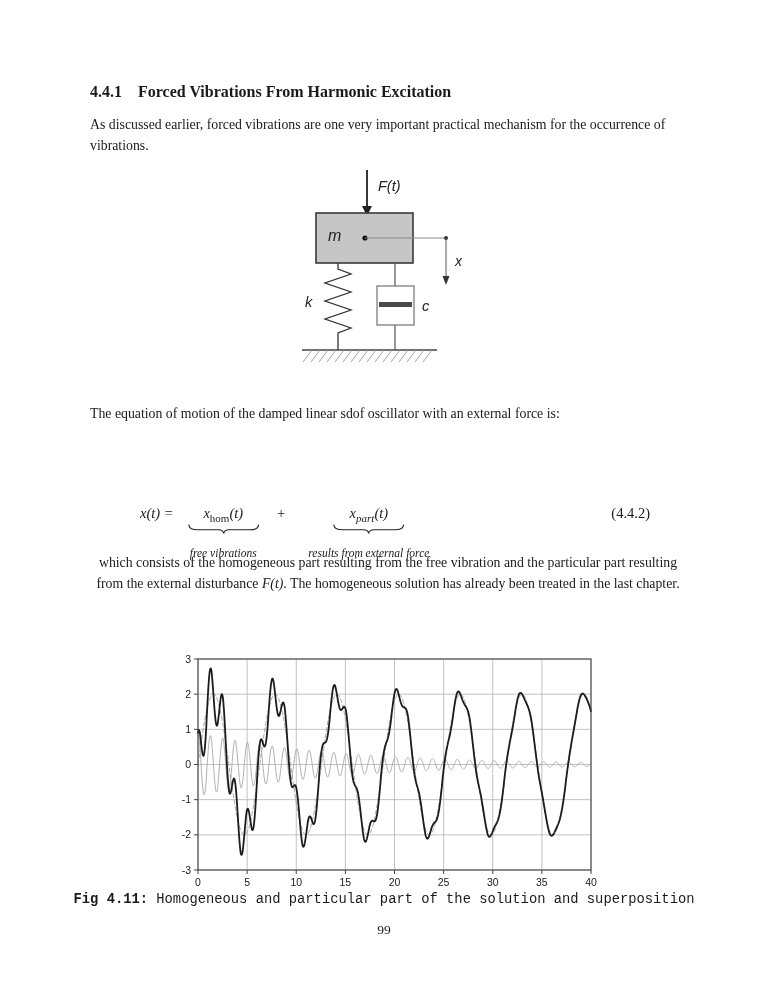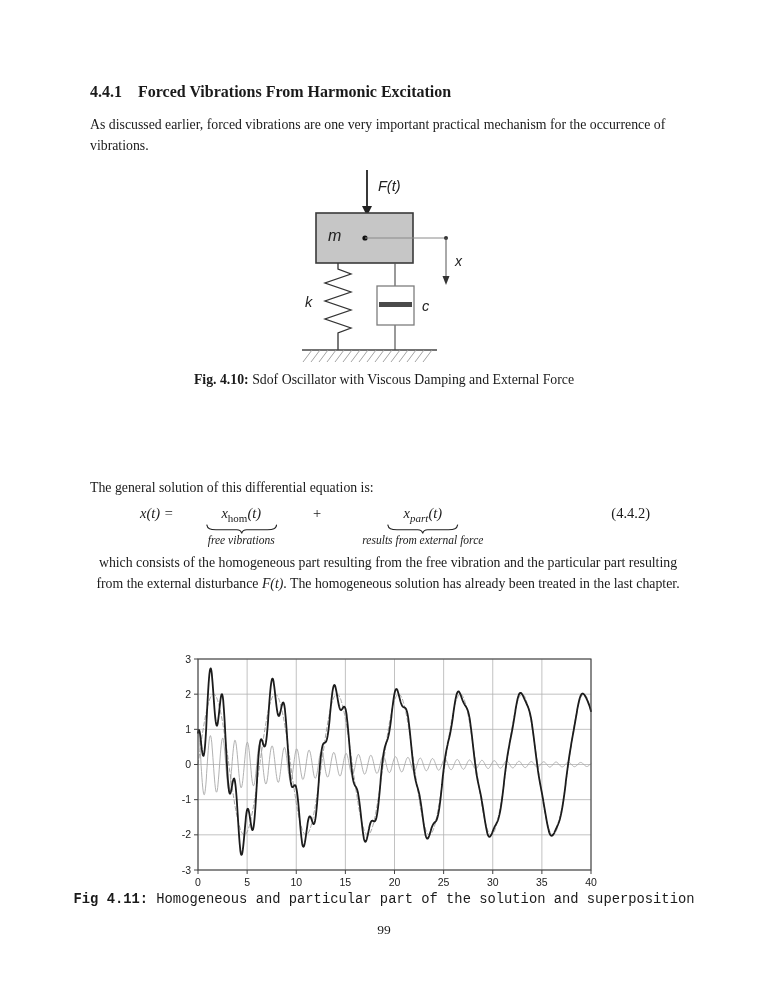--- a/index.html
+++ b/index.html
@@ -36,34 +36,34 @@
   .pagenum{
     left:0;top:922px;width:768px;text-align:center;
     font-size:13.5px;
   }
   
   .eqrow{left:90px;width:588px;font-size:14.5px;}
   .eq1{top:438px;}
   .eq2{top:505px;}
   .eq-expr{margin-left:50px;font-style:italic;}
   .eq-num{position:absolute;right:28px;top:0;font-style:normal;}
-  .eq2-line{display:flex;align-items:flex-start;margin-left:50px;gap:18px;}
+  .eq2-line{display:flex;align-items:flex-start;margin-left:50px;}
   .eq-lhs{font-style:italic;margin-right:14px;}
   .braced{
     display:inline-flex;flex-direction:column;align-items:stretch;
     position:relative;text-align:center;
   }
   .braced .expr{font-style:italic;white-space:nowrap;padding:0 4px;}
   .braced sub{font-size:11px;}
   .sub-roman{font-style:normal;}
   .sub-italic{font-style:italic;}
   .brace{display:block;width:100%;height:10px;}
   .brace-label{
     position:absolute;top:100%;left:50%;transform:translateX(-50%);
-    white-space:nowrap;font-style:italic;font-size:11.5px;margin-top:0px;
+    white-space:nowrap;font-style:italic;font-size:11.5px;margin-top:13px;
   }
   .plus{margin:0 18px;font-style:normal;}
   
   .diagram-svg{left:278px;top:167px;}
   .chart-svg{left:178px;top:646px;}
   .chart-svg text{font-family:"Liberation Sans", sans-serif;}
   .diagram-svg text{
     font-family:"Liberation Sans", sans-serif;
     font-style:italic;fill:#222;
   }
@@ -125,27 +125,24 @@
         <line x1="114" y1="183" x2="105" y2="195"></line>
           <line x1="122" y1="183" x2="113" y2="195"></line>
         <line x1="130" y1="183" x2="121" y2="195"></line>
           <line x1="138" y1="183" x2="129" y2="195"></line>
         <line x1="146" y1="183" x2="137" y2="195"></line>
           <line x1="154" y1="183" x2="145" y2="195"></line>
       </g>
     </g>
   </svg>
 
-  <div class="abs caption cap410">
-    <b>Fig. 4.10:</b><span> Sdof Oscillator with Viscous Damping and External Force</span>
-  </div>
-
-
-
-  <div class="abs body-par p3">The general solution of this differential equation is:</div>
+
+  <div class="abs body-par p2">The equation of motion of the damped linear sdof oscillator with an external force is:</div>
+
+
 
   <div class="abs eqrow eq2">
     <div class="eq2-line">
       <span class="eq-lhs">x(t) =</span>
       <span class="braced">
         <span class="expr"><span>x</span><sub class="sub-roman">hom</sub><span>(t)</span></span>
         <svg class="brace" viewBox="0 0 100 14" preserveAspectRatio="none">
           <path d="M1,1 C2,7 6,8 14,8 L43,8 C47,8 49,9 50,13 C51,9 53,8 57,8 L86,8 C94,8 98,7 99,1" fill="none" stroke="#222" stroke-width="1.1" vector-effect="non-scaling-stroke"></path>
         </svg>
         <span class="brace-label">free vibrations</span>

